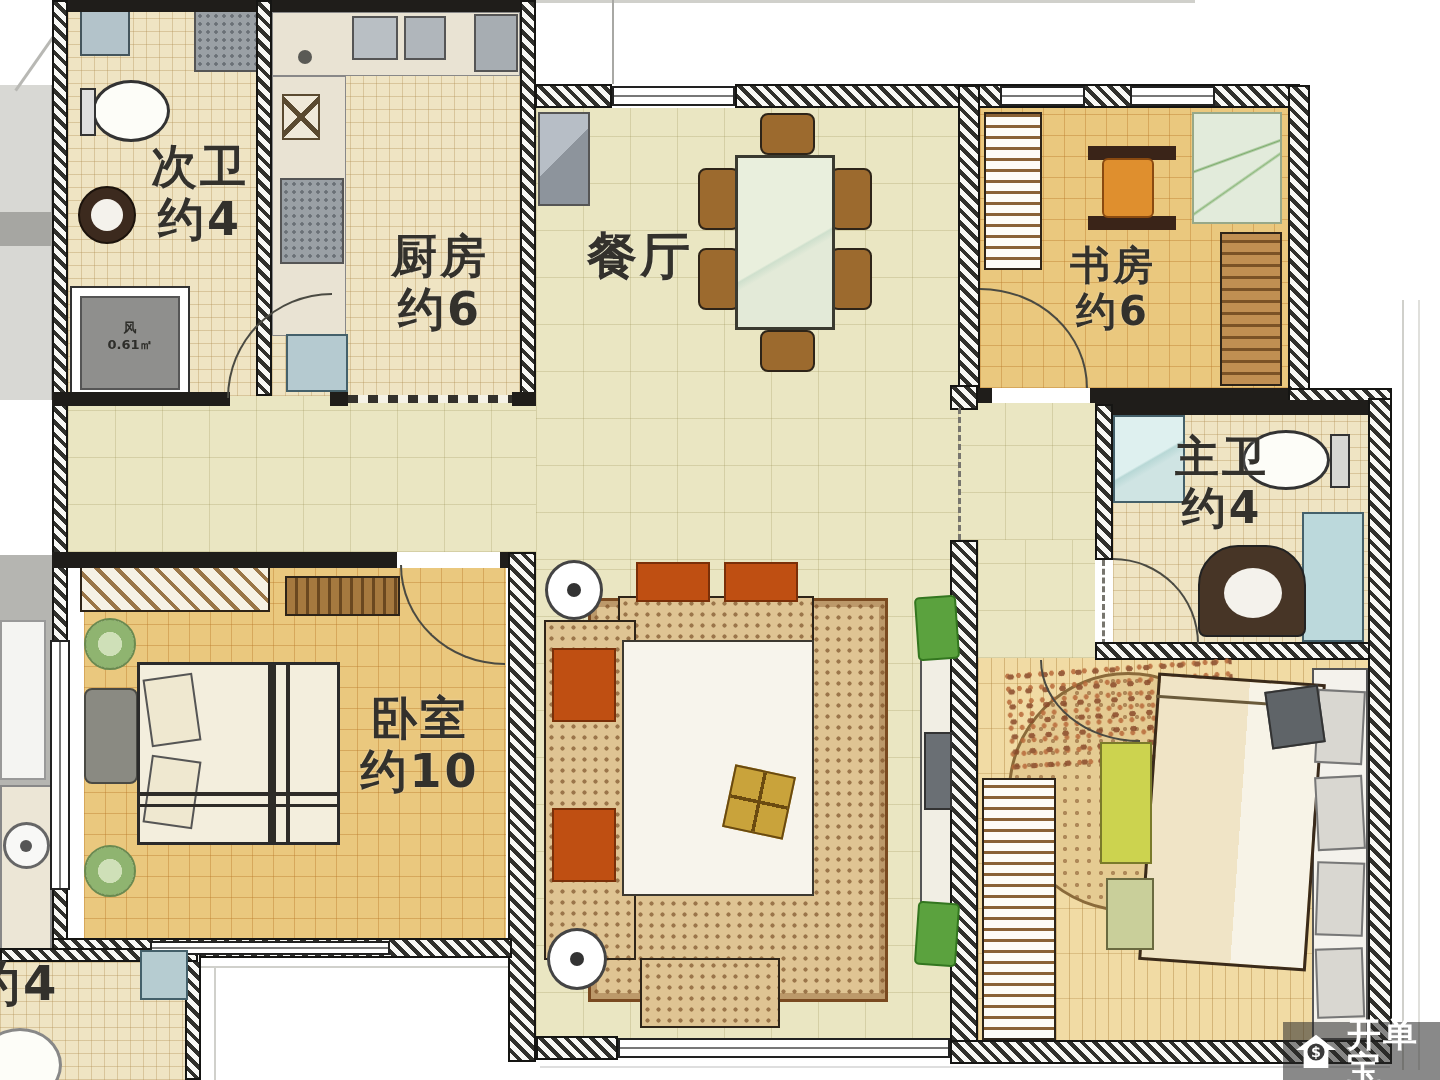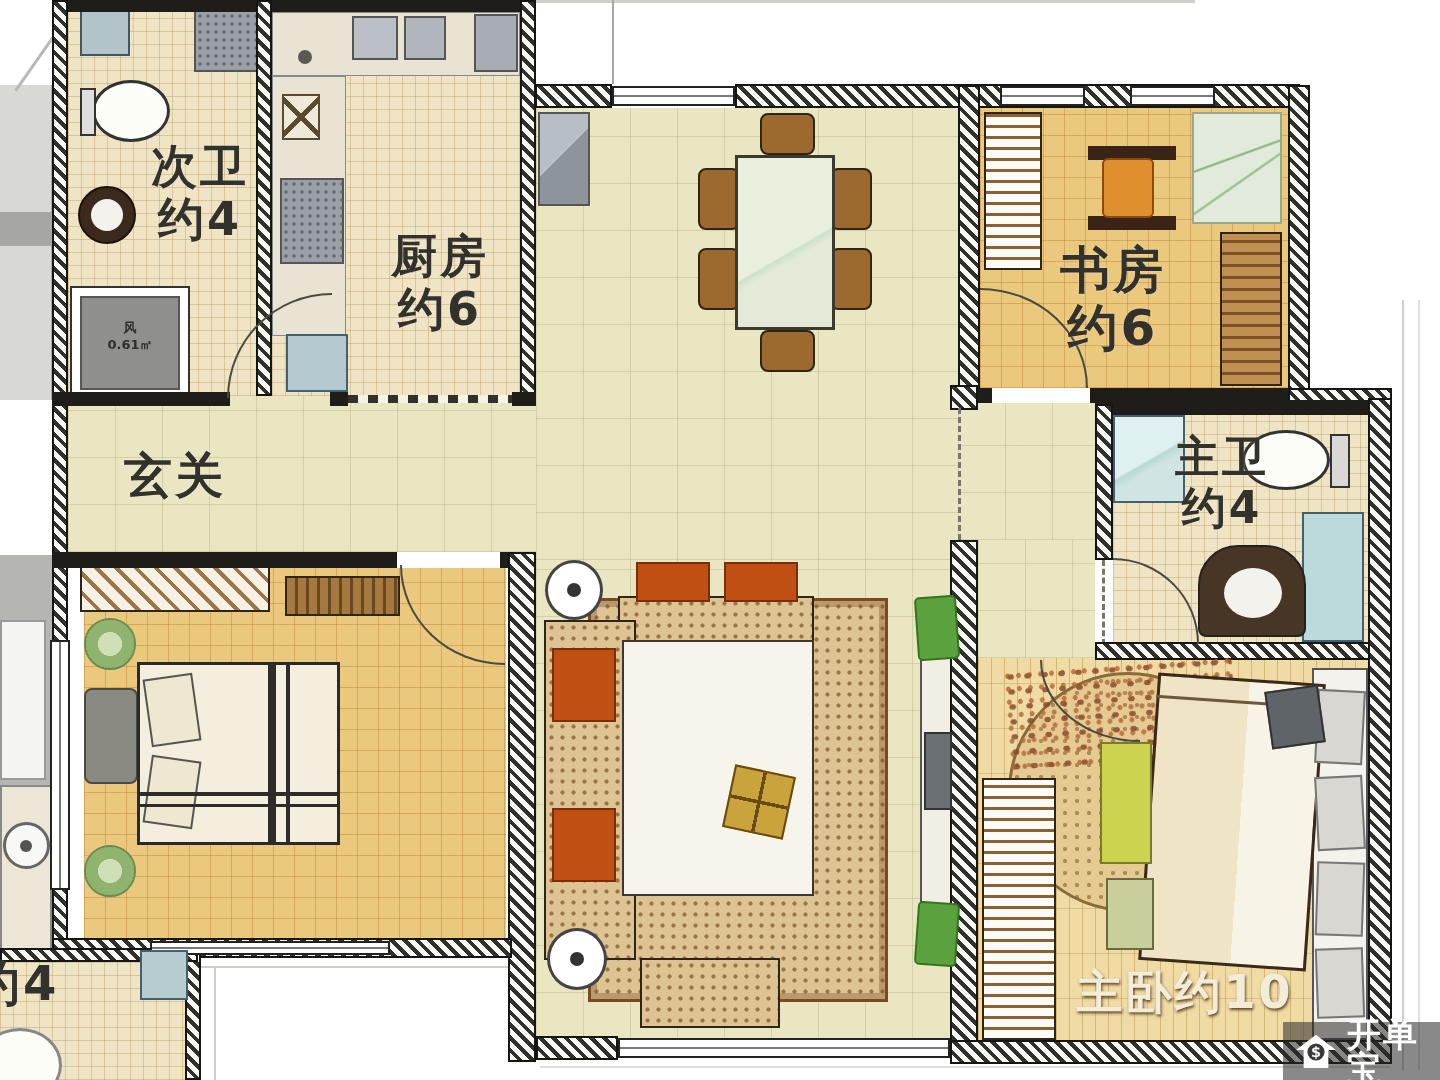--- a/index.html
+++ b/index.html
@@ -248,33 +248,34 @@
   <div class="abs" style="left:140px;top:950px;width:48px;height:50px;background:#b6ccd1;border:2px solid #44606a;z-index:4;"></div>
 
   <div class="abs lbl" style="left:110px;top:140px;width:180px;font-size:46px;">
     <span>次卫</span><br>
     <span>约4</span>
   </div>
   <div class="abs lbl" style="left:350px;top:230px;width:180px;font-size:46px;">
     <span>厨房</span><br>
     <span>约6</span>
   </div>
-  <div class="abs lbl" style="left:1023px;top:242px;width:180px;font-size:50px;">
+  <div class="abs lbl" style="left:550px;top:228px;width:180px;font-size:50px;">
+    <span>餐厅</span>
+  </div>
+  <div class="abs lbl" style="left:1023px;top:242px;width:180px;font-size:40px;">
     <span>书房</span><br>
     <span>约6</span>
-  </div>
-  <div class="abs lbl" style="left:85px;top:448px;width:180px;font-size:48px;">
-    <span>玄关</span>
   </div>
   <div class="abs lbl" style="left:1132px;top:432px;width:180px;font-size:44px;">
     <span>主卫</span><br>
     <span>约4</span>
   </div>
-  <div class="abs lbl lbl-light" style="left:1055px;top:966px;width:260px;font-size:46px;">
-    <span>主卧约10</span>
+  <div class="abs lbl" style="left:330px;top:692px;width:180px;font-size:46px;">
+    <span>卧室</span><br>
+    <span>约10</span>
   </div>
   <div class="abs lbl" style="left:-28px;top:956px;width:140px;font-size:48px;text-align:left;">
     <span>约4</span>
   </div>
 
   <div class="abs wm" style="left:1283px;top:1022px;width:157px;height:58px;">
     <span style="display:inline-flex;">
       <svg width="46" height="38" viewBox="0 0 48 40">
         <path d="M3 19 L24 3 L45 19 L37 19 L37 38 L11 38 L11 19 Z" fill="#ffffff"></path>
         <circle cx="24" cy="21" r="10" fill="#3a3a3a" stroke="#ffffff" stroke-width="2"></circle>

